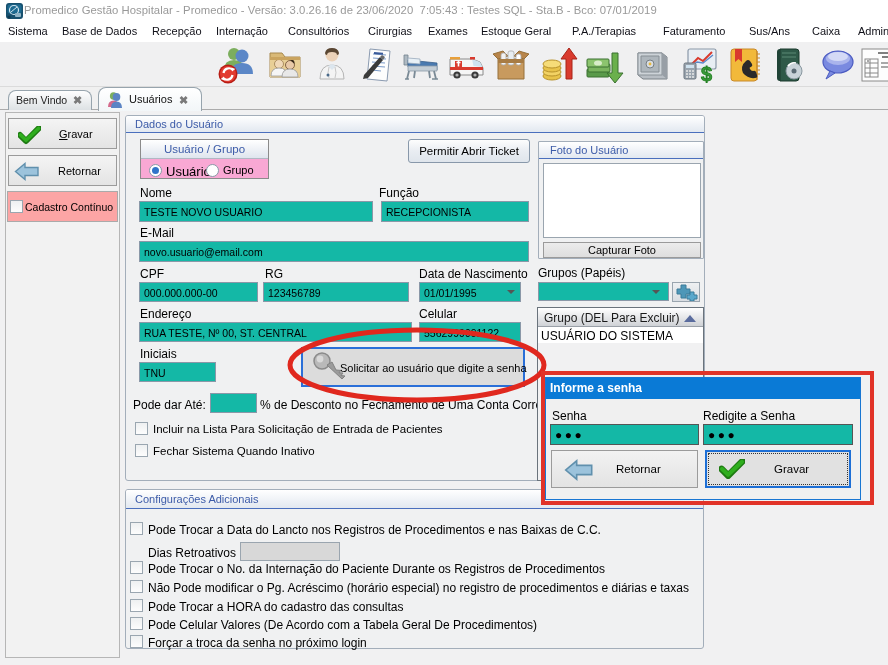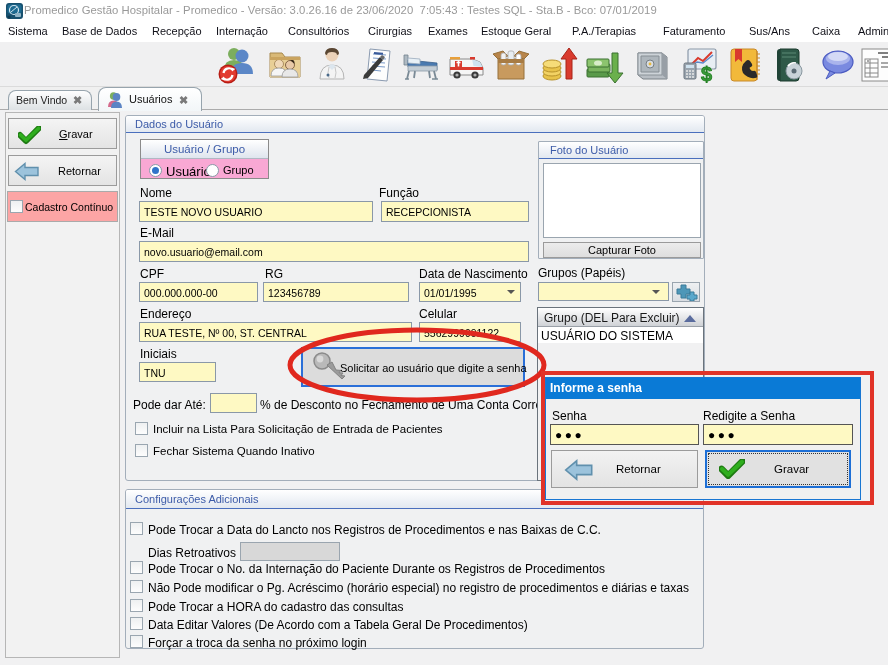--- a/index.html
+++ b/index.html
@@ -17,21 +17,21 @@
   #tabstrip { left:0; top:87px; width:888px; height:23px; background:#f0f0f0; border-bottom:1px solid #ababab;padding-left:20px; }
   .tab { position:absolute; border:1px solid #97a4ad; border-bottom:none; border-radius:8px 8px 0 0; font-size:10.5px; }
   #tab1 { left:8px; top:3px; width:84px; height:20px; background:linear-gradient(#fefefe,#dde1e4); }
   #tab2 { left:98px; top:0px; width:104px; height:24px; background:linear-gradient(#ffffff,#f2f6f8); }
   .tabx { color:#7a7a7a; font-weight:bold; font-size:11px; }
 
   
   .gb { position:absolute; border:1px solid #a3aeba; border-radius:3px; background:#f0f1f2; }
   .gbhead { position:absolute; left:0; top:0; right:0; height:17px; background:linear-gradient(#ffffff,#e2e8f0); border-bottom:1px solid #4a6fbd; border-radius:2px 2px 0 0; color:#3c5ba8; padding-left:9px; line-height:16px; font-size:11px; }
   .lbl { position:absolute; font-size:12px; color:#000; white-space:nowrap; }
-  .inp { position:absolute; background:#fef9c3; border:1px solid #8a98a8; font-size:10.5px; line-height:17px; padding:2px 0 0 4px; white-space:nowrap; overflow:hidden; }
+  .inp { position:absolute; background:#14b8a6; border:1px solid #8a98a8; font-size:10.5px; line-height:17px; padding:2px 0 0 4px; white-space:nowrap; overflow:hidden; }
   .btn { position:absolute; background:linear-gradient(#f9f9f9,#e6e6e6 45%,#dcdcdc); border:1px solid #8f9aa6; border-radius:3px; text-align:center; font-size:12px; color:#000; }
   .cb { position:absolute; width:13px; height:13px; background:linear-gradient(#eef0f1,#fdfdfd); border:1px solid #9aa6b0; }
   .cbl { position:absolute; font-size:inherit; white-space:nowrap; }
 
   
   #sidebar { left:5px; top:112px; width:115px; height:546px; background:#f2f2f2; border:1px solid #b6b6b6; }
   .sbtn { position:absolute; left:2px; width:109px; height:31px; background:linear-gradient(#f4f4f4,#e4e4e4); border:1px solid #9b9b9b; font-size:11px; }
 </style>
 </head>
 <body>
@@ -229,20 +229,21 @@
     <div class="gbhead">Dados do Usuário</div>
 
     <div class="abs" style="left:14px;top:23px;width:129px;height:40px;border:1px solid #8b8b8b;background:#f9a8d4">
       <div class="abs" style="left:0;top:0;right:0;height:19px;background:linear-gradient(#ffffff,#dfe5ee);border-bottom:1px solid #b0b8c4;color:#3c5ba8;text-align:center;line-height:18px">Usuário / Grupo</div>
       <span class="abs" style="left:8px;top:24px;width:13px;height:13px;border-radius:50%;background:#fff;border:1px solid #8a9aa8"></span>
       <span class="abs" style="left:11px;top:27px;width:7px;height:7px;border-radius:50%;background:#2f74c9"></span>
       <span class="lbl" style="left:25px;top:24px;font-size:13px">Usuário</span>
       <span class="abs" style="left:65px;top:24px;width:13px;height:13px;border-radius:50%;background:#fff;border:1px solid #8a9aa8"></span>
       <span class="lbl" style="left:82px;top:24px;font-size:11px">Grupo</span>
     </div>
+    <div class="btn" style="left:282px;top:23px;width:122px;height:24px;line-height:22px;font-size:11.5px;background:linear-gradient(#fdfdfd,#e9edf2 50%,#dfe5ec);border-color:#8898aa">Permitir Abrir Ticket</div>
 
     <span class="lbl" style="left:14px;top:70px">Nome</span>
     <div class="inp" style="left:13px;top:85px;width:234px;height:21px">TESTE NOVO USUARIO</div>
     <span class="lbl" style="left:253px;top:70px">Função</span>
     <div class="inp" style="left:255px;top:85px;width:148px;height:21px">RECEPCIONISTA</div>
     <span class="lbl" style="left:14px;top:110px">E-Mail</span>
     <div class="inp" style="left:13px;top:125px;width:390px;height:21px">novo.usuario@email.com</div>
     <span class="lbl" style="left:14px;top:151px">CPF</span>
     <div class="inp" style="left:13px;top:166px;width:119px;height:20px">000.000.000-00</div>
     <span class="lbl" style="left:139px;top:151px">RG</span>
@@ -304,21 +305,21 @@
     <span class="cbl" style="left:22px;top:33px">Pode Trocar a Data do Lancto nos Registros de Procedimentos e nas Baixas de C.C.</span>
     <span class="cbl" style="left:22px;top:56px">Dias Retroativos :</span>
     <div class="abs" style="left:114px;top:52px;width:100px;height:19px;background:#d8d8d8;border:1px solid #9aa5af"></div>
     <span class="cb" style="left:4px;top:71px"></span>
     <span class="cbl" style="left:22px;top:72px">Pode Trocar o No. da Internação do Paciente Durante os Registros de Procedimentos</span>
     <span class="cb" style="left:4px;top:90px"></span>
     <span class="cbl" style="left:22px;top:91px">Não Pode modificar o Pg. Acréscimo (horário especial) no registro de procedimentos e diárias e taxas</span>
     <span class="cb" style="left:4px;top:109px"></span>
     <span class="cbl" style="left:22px;top:110px">Pode Trocar a HORA do cadastro das consultas</span>
     <span class="cb" style="left:4px;top:127px"></span>
-    <span class="cbl" style="left:22px;top:128px">Data Editar Valores (De Acordo com a Tabela Geral De Procedimentos)</span>
+    <span class="cbl" style="left:22px;top:128px">Pode Celular Valores (De Acordo com a Tabela Geral De Procedimentos)</span>
     <span class="cb" style="left:4px;top:145px"></span>
     <span class="cbl" style="left:22px;top:146px">Forçar a troca da senha no próximo login</span>
   </div>
 
   <svg class="abs" style="left:285px;top:326px;pointer-events:none" width="264" height="78" viewBox="0 0 264 78">
       <ellipse cx="132" cy="39" rx="127" ry="35" fill="none" stroke="#e0281e" stroke-width="5"></ellipse>
     </svg>
 
   <div class="abs" style="left:541px;top:371px;width:333px;height:134px;border:4px solid #e13328;background:transparent"></div>
   <div class="abs" style="left:545px;top:377px;width:316px;height:123px;border:1px solid #1976d2;background:#f0f0f0">

